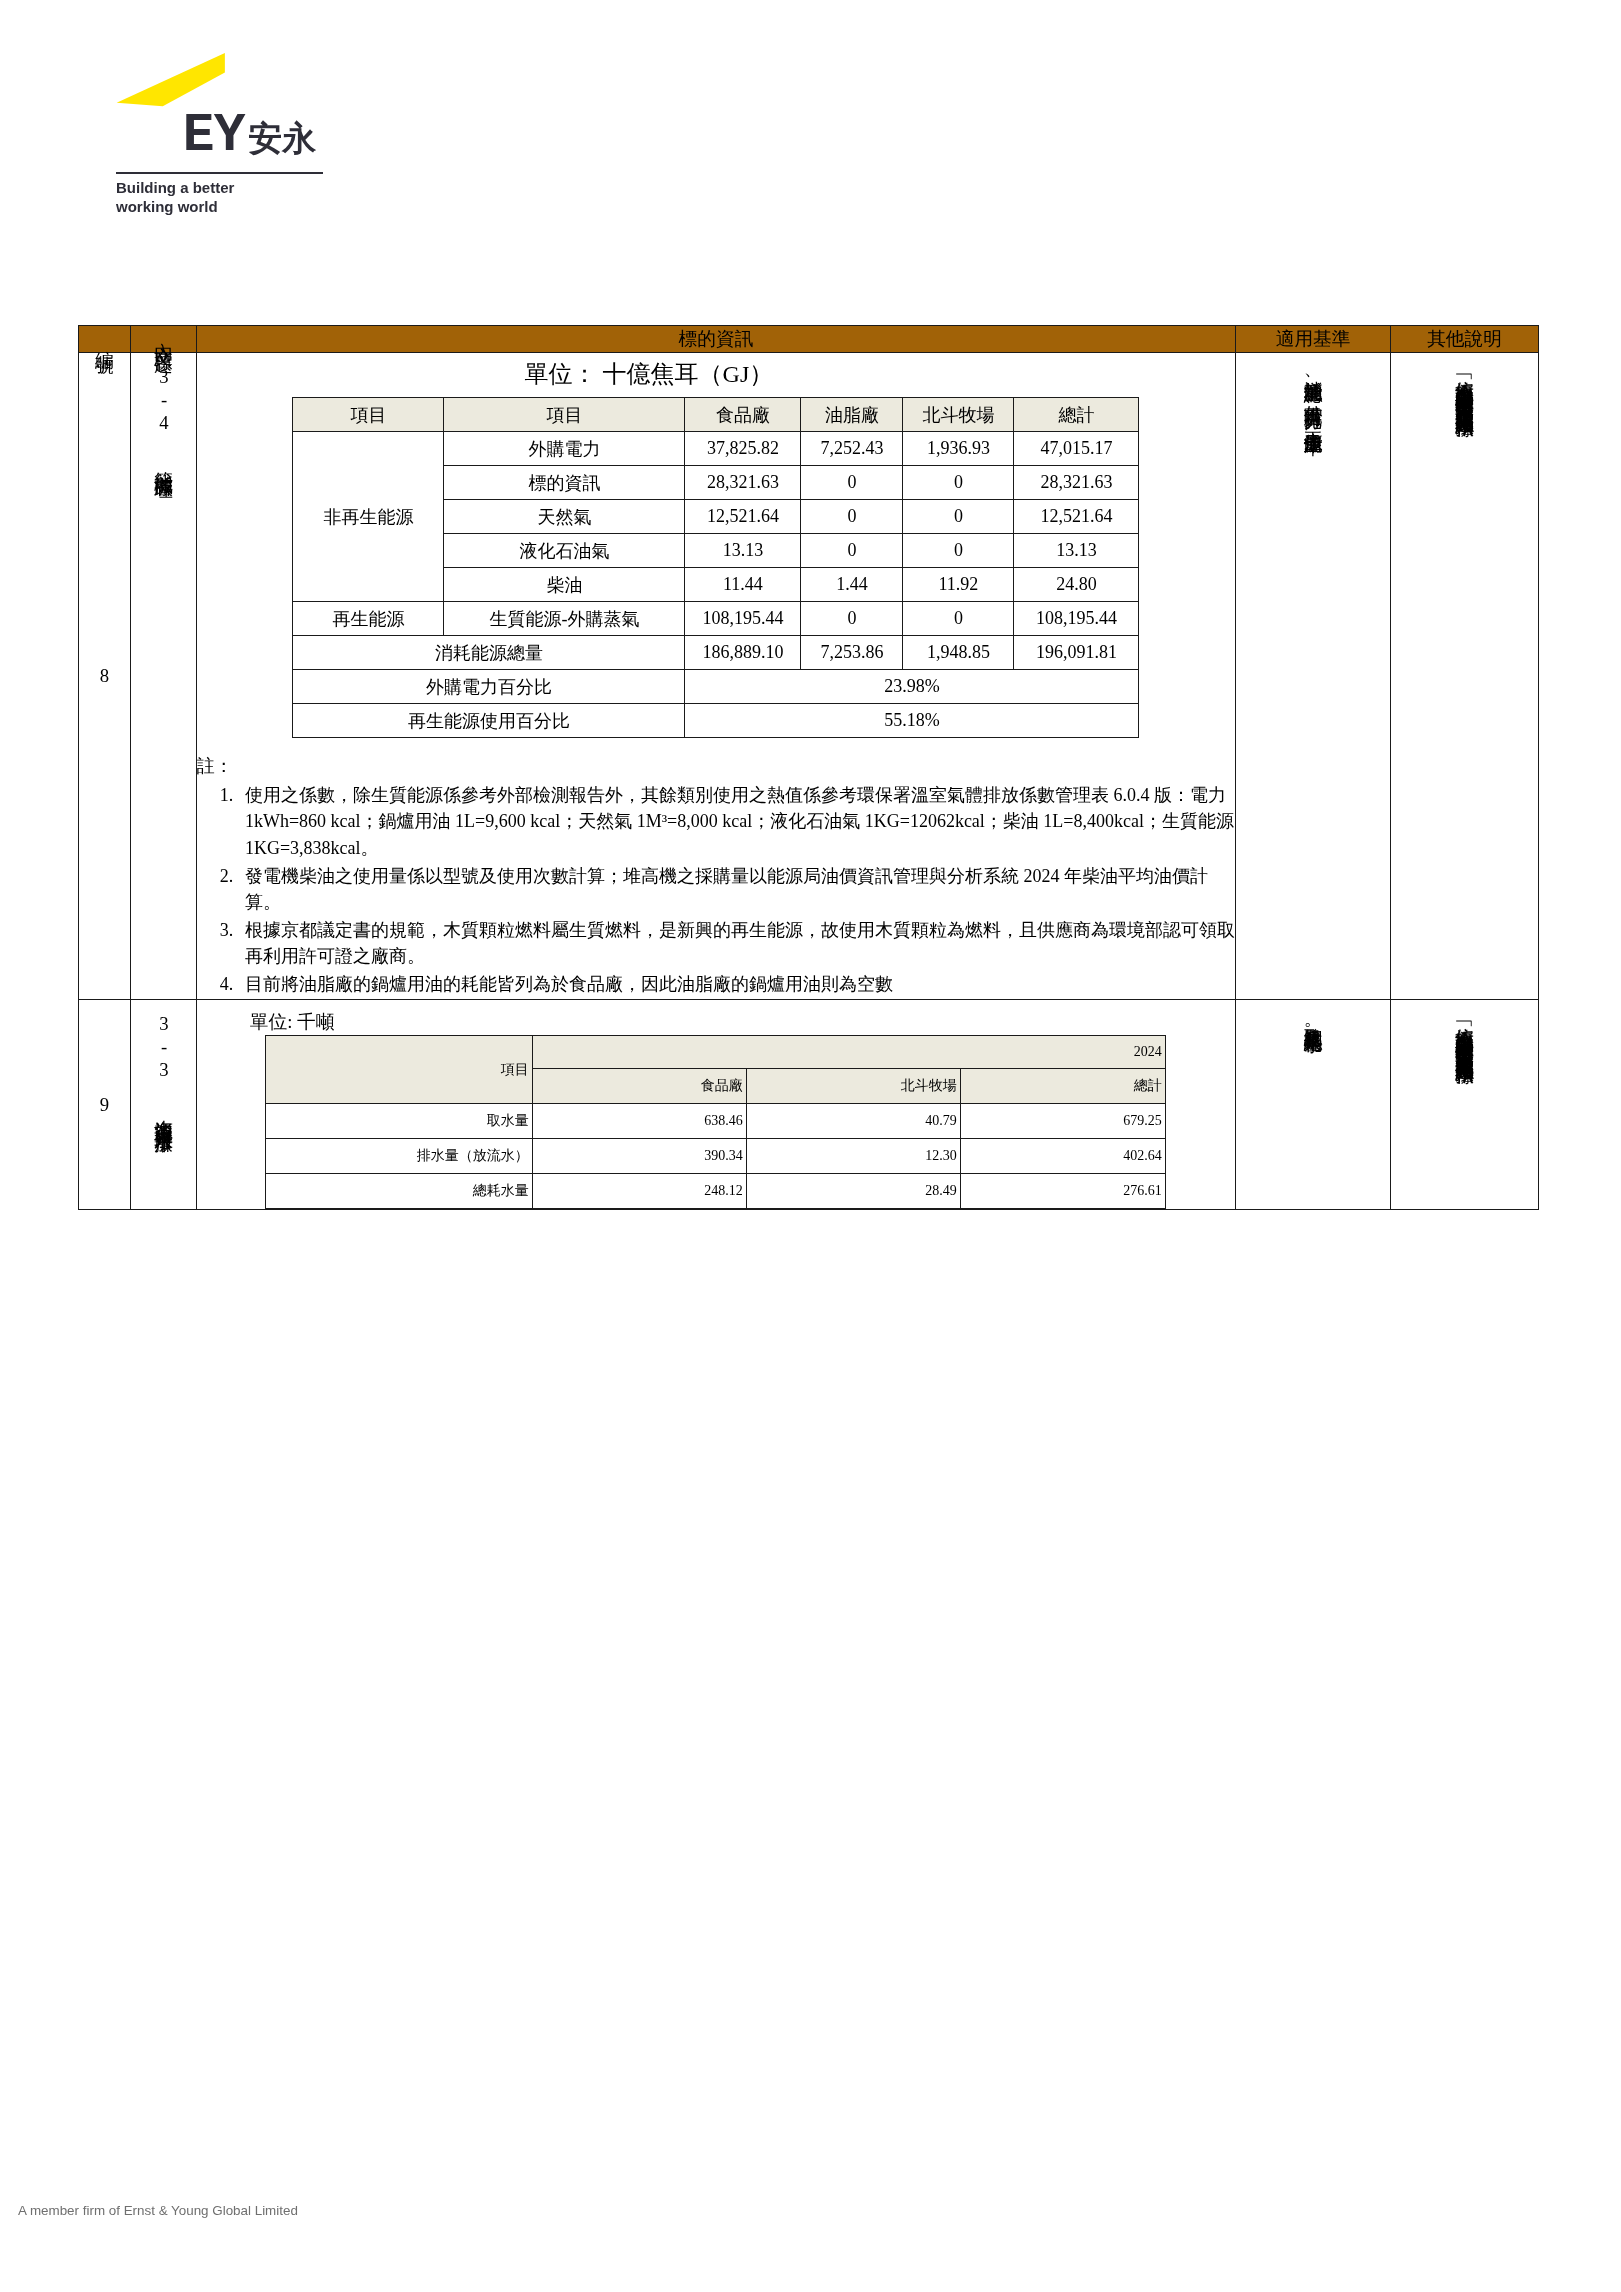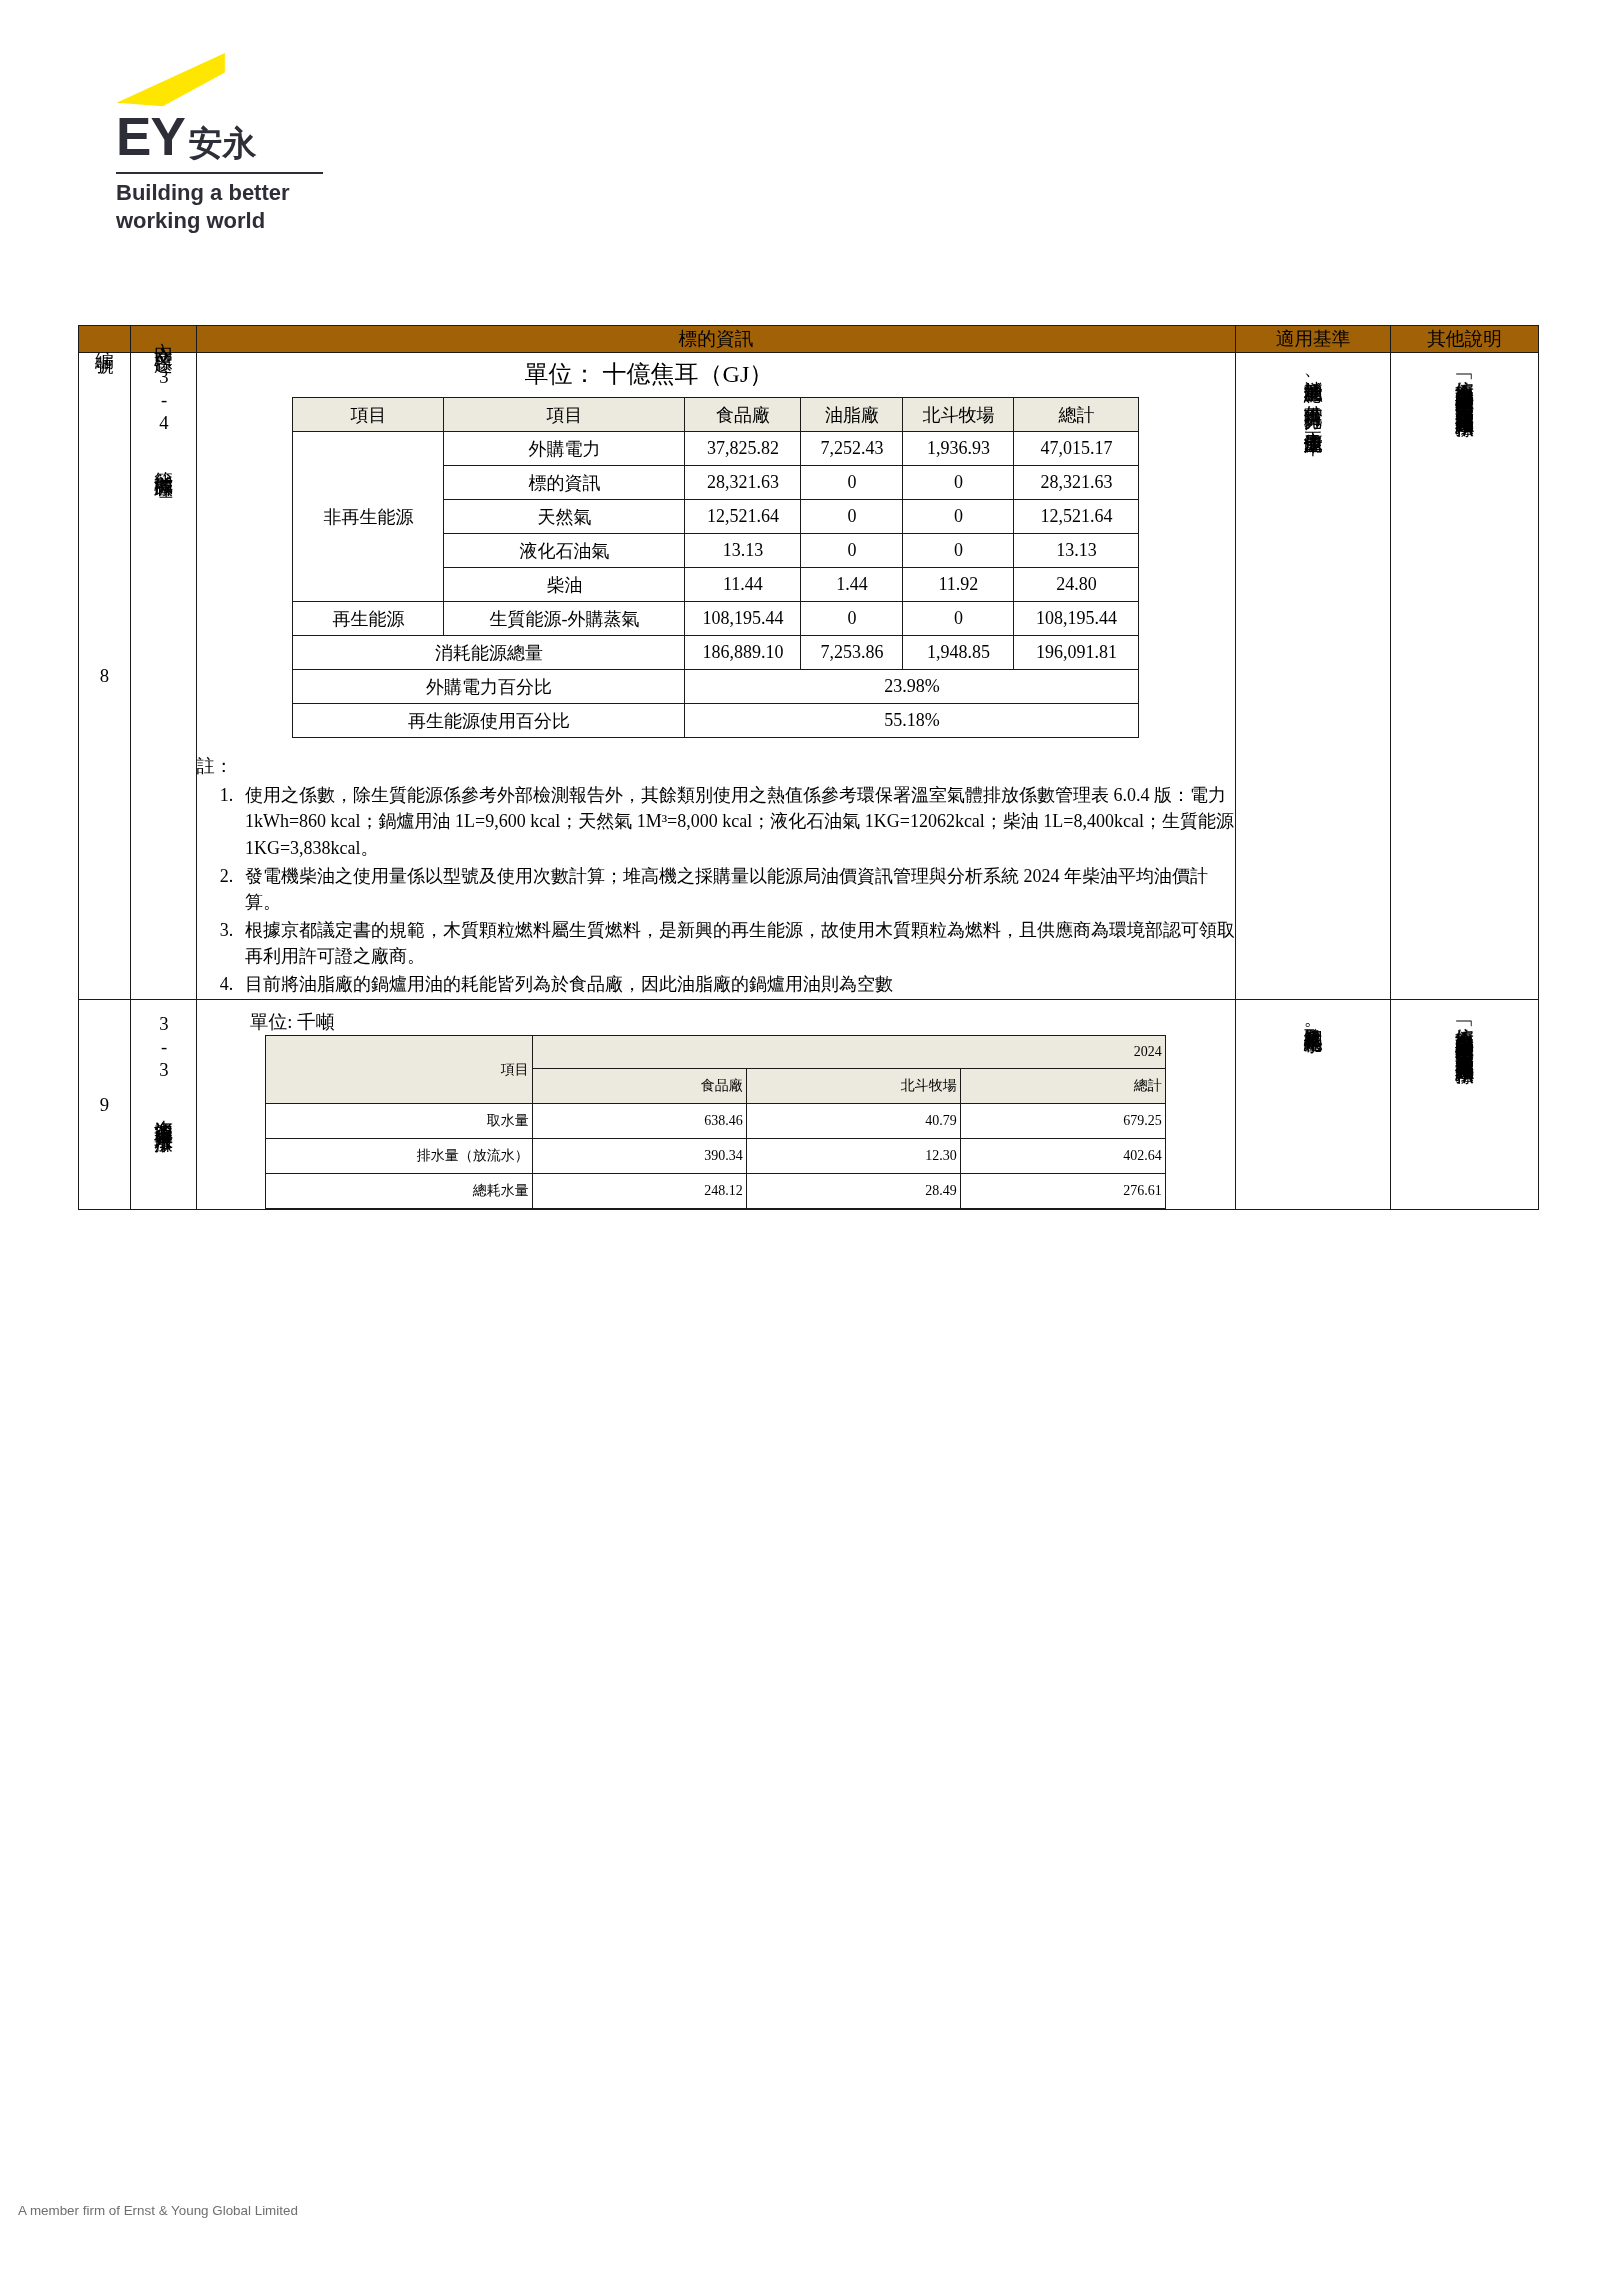--- a/index.html
+++ b/index.html
@@ -29,37 +29,38 @@
     width: 267px;
   }
   .logo-swoosh {
     width: 192px;
     height: 55px;
     position: relative;
     overflow: hidden;
   }
   .logo-swoosh svg { display: block; }
   .logo-wordmark {
-    font-family: Liberation Sans, sans-serif;
+    font-family: Liberation Mono, monospace;
     font-weight: bold;
     font-size: 53px;
     line-height: 1.0;
     letter-spacing: -0.9px;
     color: #2e2e38;
     margin-top: 1.8px;
+    text-align: center;
   }
   .logo-wordmark .cn {
     font-size: 34px;
     letter-spacing: 0;
     padding-left: 3.6px;
   }
   .logo-tag {
     font-family: "Liberation Sans", sans-serif;
     font-weight: bold;
-    font-size: 22px;
+    font-size: 15px;
     line-height: 1.26;
     color: #2e2e38;
     margin-top: 9px;
     border-top: 2.7px solid #2e2e38;
     padding-top: 5.3px;
     width: 207px;
   }
 
   
   table.main {

